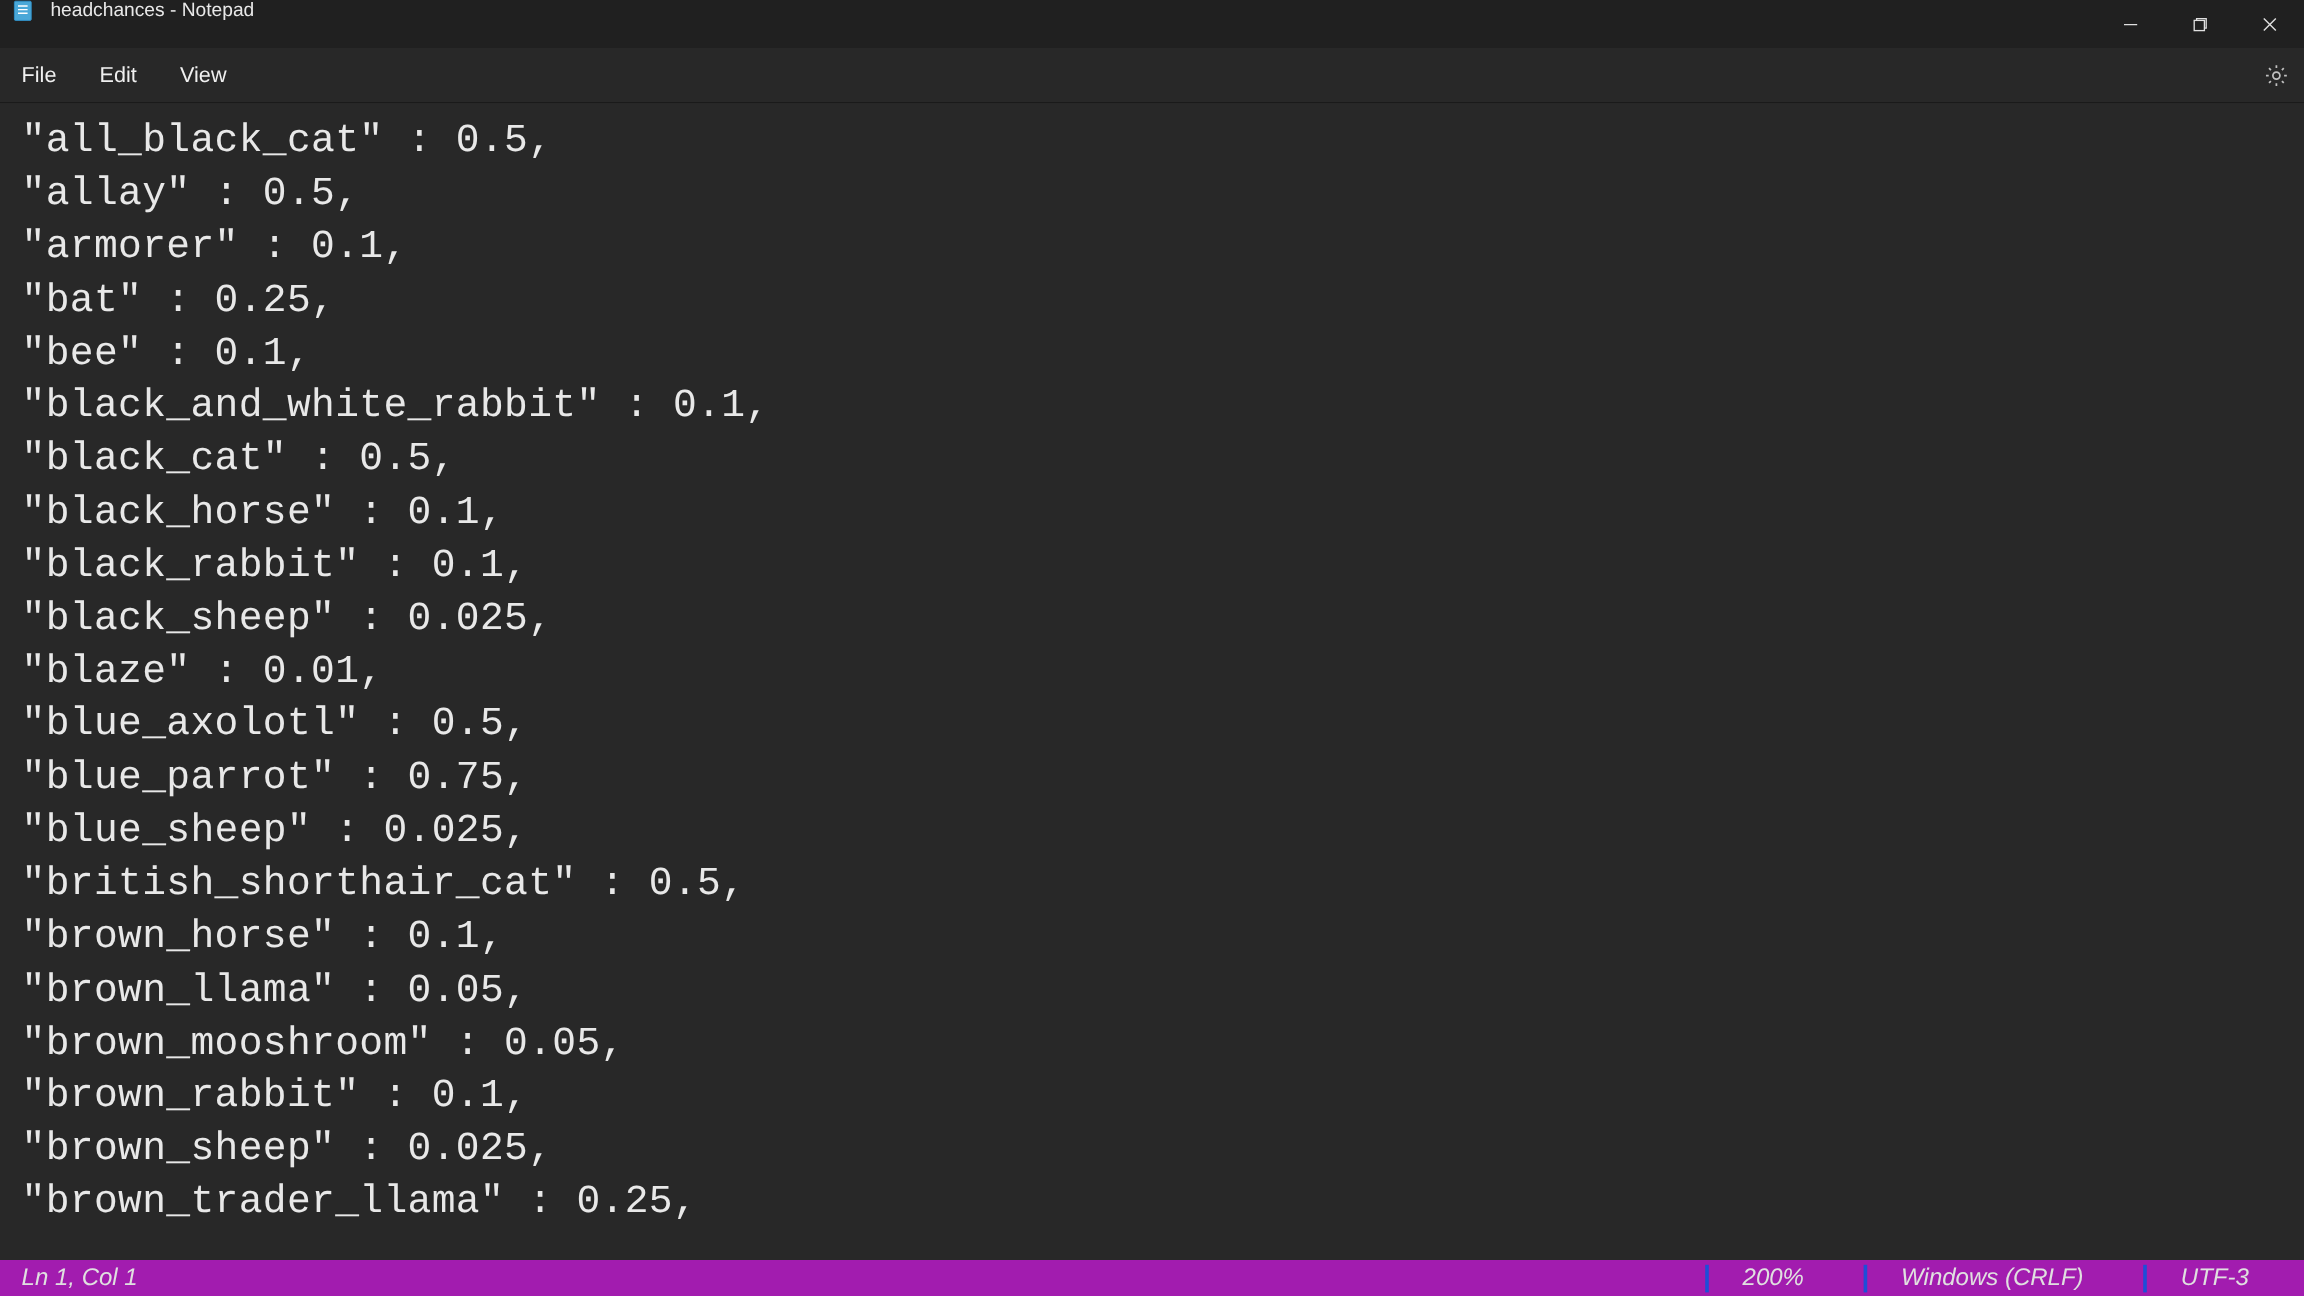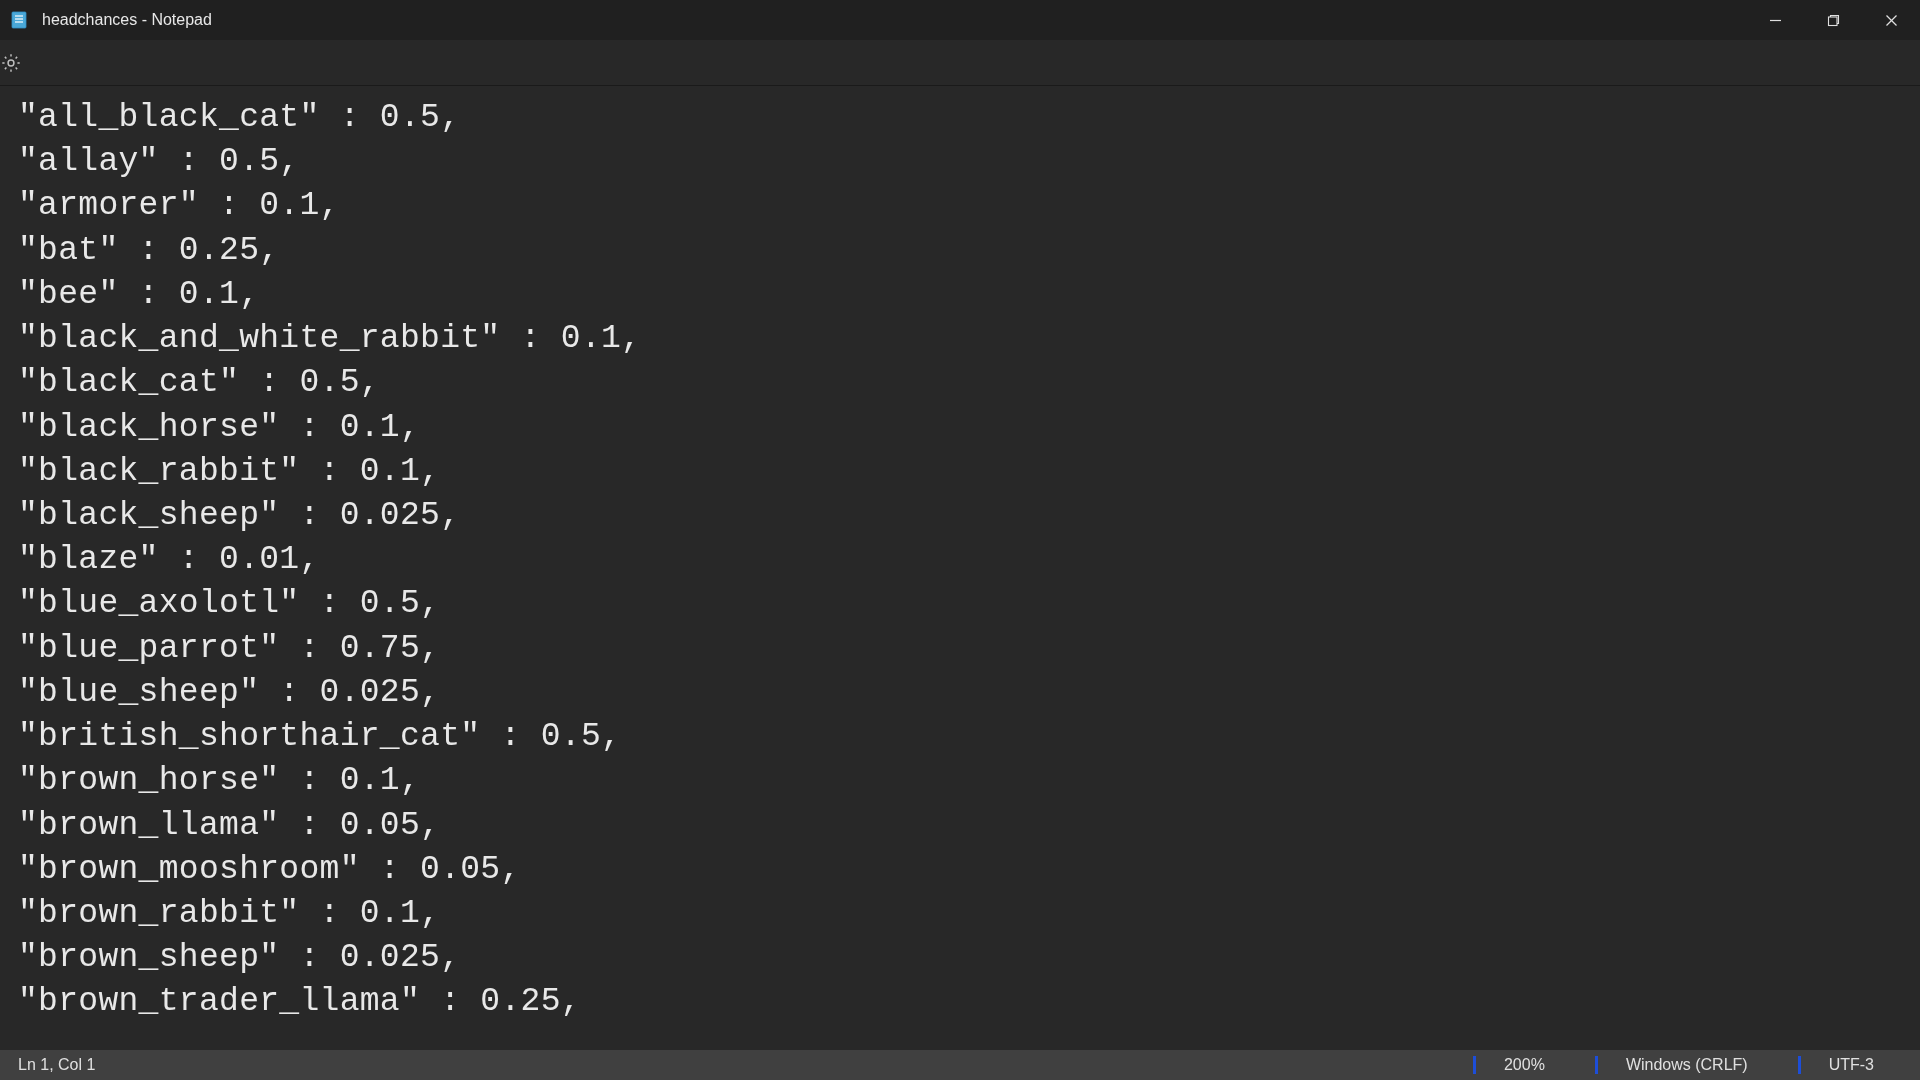--- a/index.html
+++ b/index.html
@@ -13,21 +13,21 @@
       background: #282828;
       font-family: 'Segoe UI', Tahoma, sans-serif;
       overflow: hidden;
       display: flex;
       flex-direction: column;
     }
     .titlebar {
       height: 40px;
       background: #202020;
       display: flex;
-      align-items: center;
+      align-items: flex-start;
       justify-content: space-between;
       padding: 0 0 0 10px;
       color: #e0e0e0;
       gap: 16px;
     }
     .titlebar-left {
       display: flex;
       align-items: center;
       gap: 14px;
     }
@@ -104,27 +104,28 @@
     .editor-content {
       font-family: Consolas, 'Courier New', monospace;
       font-size: 33px;
       color: #e8e8e8;
       line-height: 1.34;
       white-space: pre;
       letter-spacing: 0.3px;
     }
     .statusbar {
       height: 30px;
-      background: #404040;
+      background: #a21caf;
       display: flex;
       align-items: center;
       justify-content: space-between;
       padding: 0 18px;
       color: #e0e0e0;
-      font-size: 16px;
+      font-size: 20px;
+      font-style: italic;
     }
     .statusbar-right {
       display: flex;
       gap: 0;
     }
     .status-cell {
       padding: 0 28px;
       border-left: 3px solid #1d4ed8;
       margin-left: 22px;
     }
@@ -159,20 +160,25 @@
     <div class="window-control">
       <svg viewBox="0 0 13 13">
         <line x1="1.5" y1="1.5" x2="11.5" y2="11.5" stroke="currentColor" stroke-width="1.2"></line>
         <line x1="11.5" y1="1.5" x2="1.5" y2="11.5" stroke="currentColor" stroke-width="1.2"></line>
       </svg>
     </div>
   </div>
 </div>
 
 <div class="menubar">
+  <div class="menubar-left">
+    <div class="menu-item">File</div>
+    <div class="menu-item">Edit</div>
+    <div class="menu-item">View</div>
+  </div>
   <div class="settings-icon">
     <svg viewBox="0 0 24 24" fill="none" stroke="currentColor" stroke-width="1.6">
       <circle cx="12" cy="12" r="3.2"></circle>
       <path d="M12 2.5 L12 5 M12 19 L12 21.5 M21.5 12 L19 12 M5 12 L2.5 12 M18.7 5.3 L17 7 M7 17 L5.3 18.7 M18.7 18.7 L17 17 M7 7 L5.3 5.3"></path>
     </svg>
   </div>
 </div>
 
 <div class="editor">
   <div class="editor-content" id="editor-content">"all_black_cat" : 0.5,

